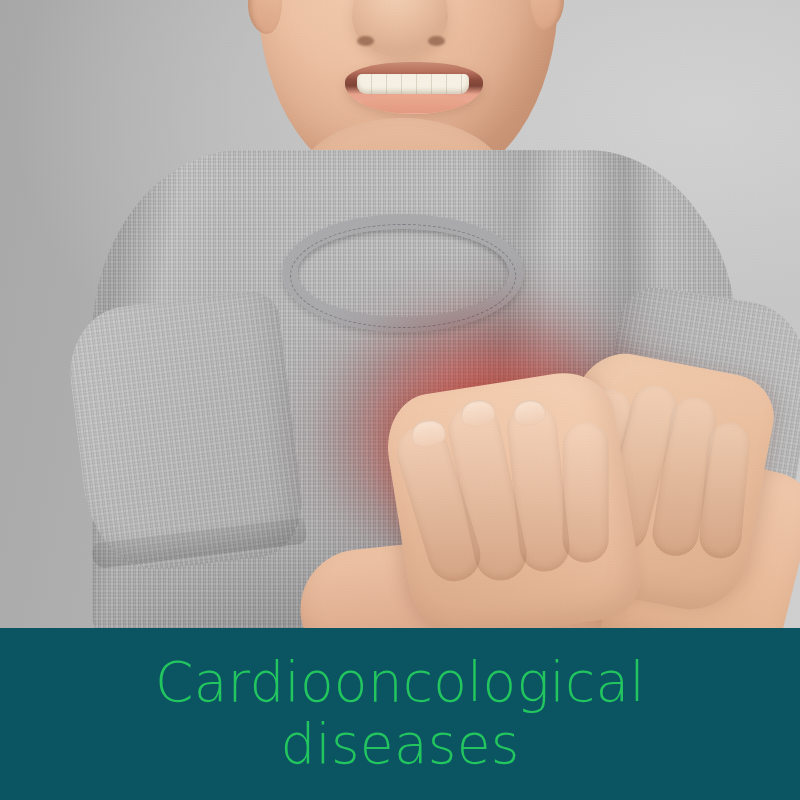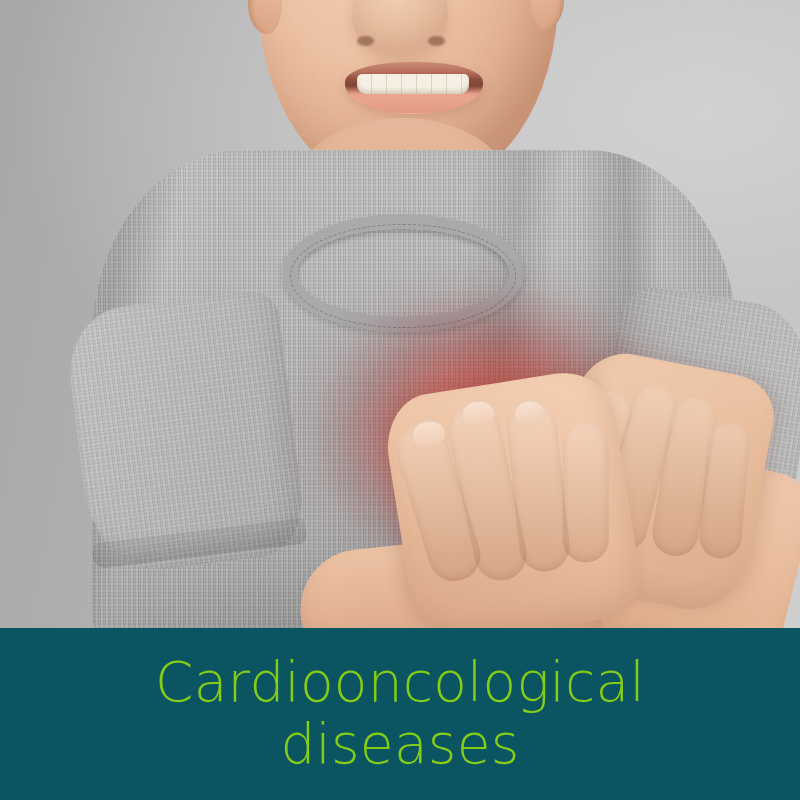--- a/index.html
+++ b/index.html
@@ -356,21 +356,21 @@
     display: flex;
     align-items: center;
     justify-content: center;
   }
   .caption-title {
     margin: 0;
     padding: 0 24px;
     width: 100%;
     box-sizing: border-box;
     text-align: center;
-    color: #84cc16;
+    color: #22c55e;
     font-family: "DejaVu Sans", sans-serif;
     font-size: 55px;
     font-weight: 300;
     line-height: 1.12;
     letter-spacing: .2px;
     white-space: pre-line;
   }
 </style>
 </head>
 <body>

